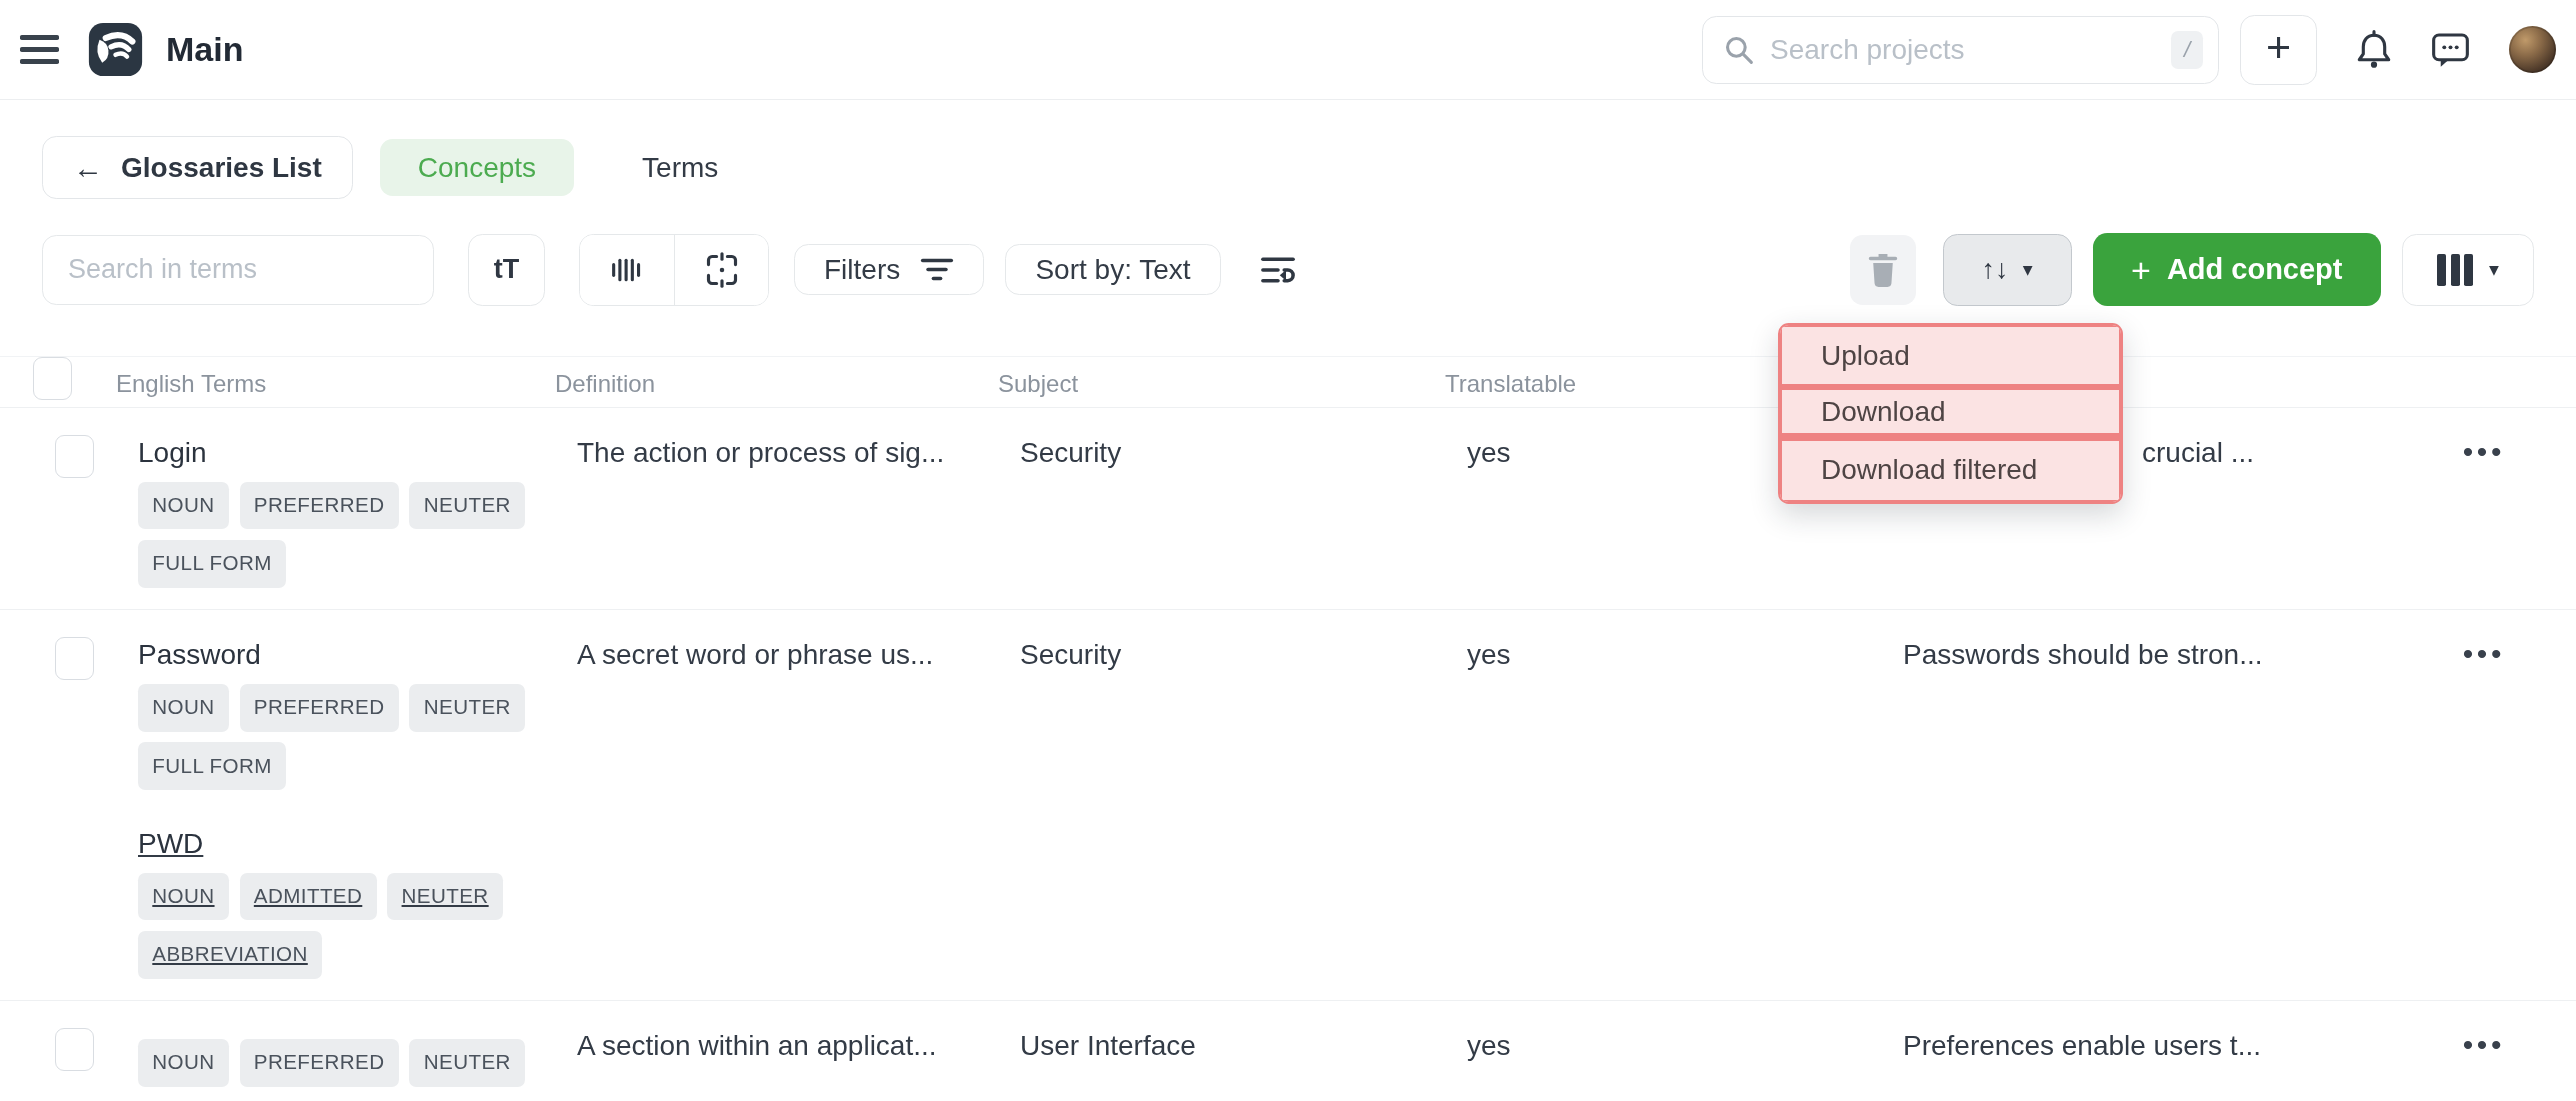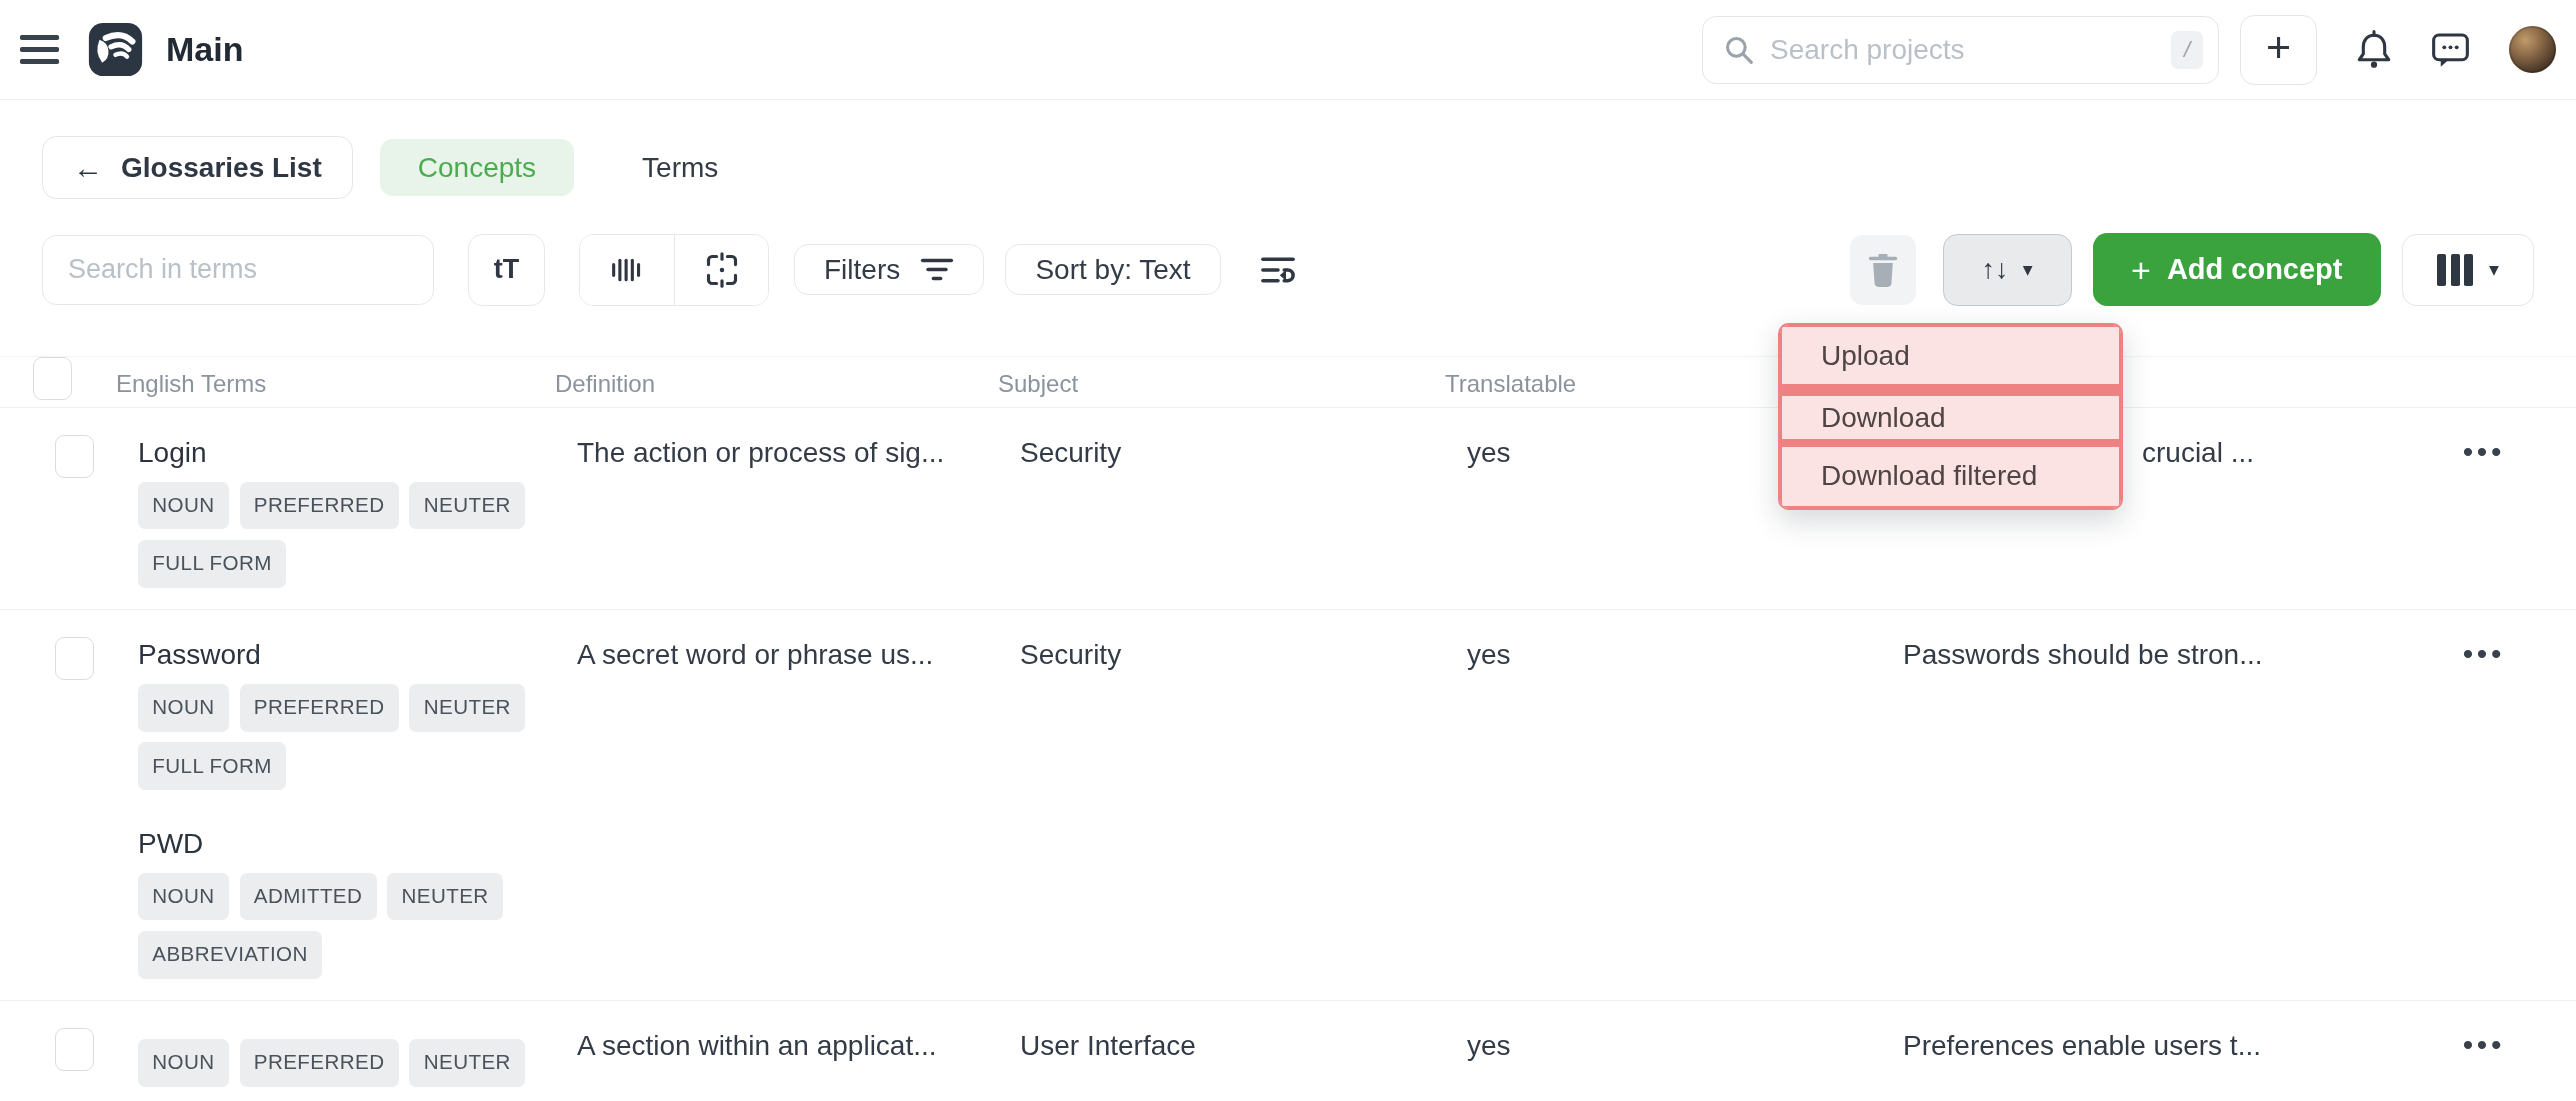--- a/index.html
+++ b/index.html
@@ -88,34 +88,34 @@
     border-top:1.8px solid #f1f3f5;padding-left:20px; }
   .tbody{ padding-top:27px; padding-bottom:21.5px; font-size:28px; }
   .cell{ padding-right:25px; line-height:36px; }
   .cb{ display:inline-block; width:39px; height:43px; border:1.8px solid #d9dde2;
     border-radius:9px; background:#fff; margin-left:13.4px; cursor:pointer; }
   .thead .cb{ margin-top:0; }
   .term-text{ color:#2b333e; }
   .badges{ display:flex; flex-wrap:wrap; max-width:420px; }
   .badge{ background:#ebedef; border-radius:7.2px; padding:5.4px 14.3px 6.3px;
     font-size:20.6px; color:#4a525c; margin:10.7px 10.7px 0 0; letter-spacing:0.4px; white-space:nowrap; }
-  .term-block + .term-block{ margin-top:36px; }
+  .term-block + .term-block{ margin-top:36px;text-decoration:underline; }
   .dots-btn{ background:transparent; font-size:30px; letter-spacing:3.6px; color:#39414c;
     line-height:32px; padding:0; }
   .actions-cell{ text-align:right; padding-right:29px; }
   .note-offset{ display:inline-block; margin-left:239px; }
 
   
   .dropdown{ position:absolute; left:1778px; top:323px; width:345px; z-index:5;
     background:#ee8282; border:2.7px solid #ee8282; border-radius:10.7px; overflow:hidden;
     box-shadow:0 10.7px 29px rgba(30,40,50,.18); }
   .dd-item{ background:#fbe3e3; border:2.7px solid #ee8282; display:flex; align-items:center;
     padding-left:39px; font-size:28px; color:#4e4444; width:100%; text-align:left; }
   .dd-item:nth-child(1){ height:61px; }
-  .dd-item:nth-child(2){ height:47px; margin-top:8px; }
+  .dd-item:nth-child(2){ height:47px; margin-top:2px; }
   .dd-item:nth-child(3){ height:63px; margin-top:3.6px; }
 
   svg{ display:block; }
 </style>
 </head>
 <body>
 
 <div class="page">
 
   <header class="topbar">

